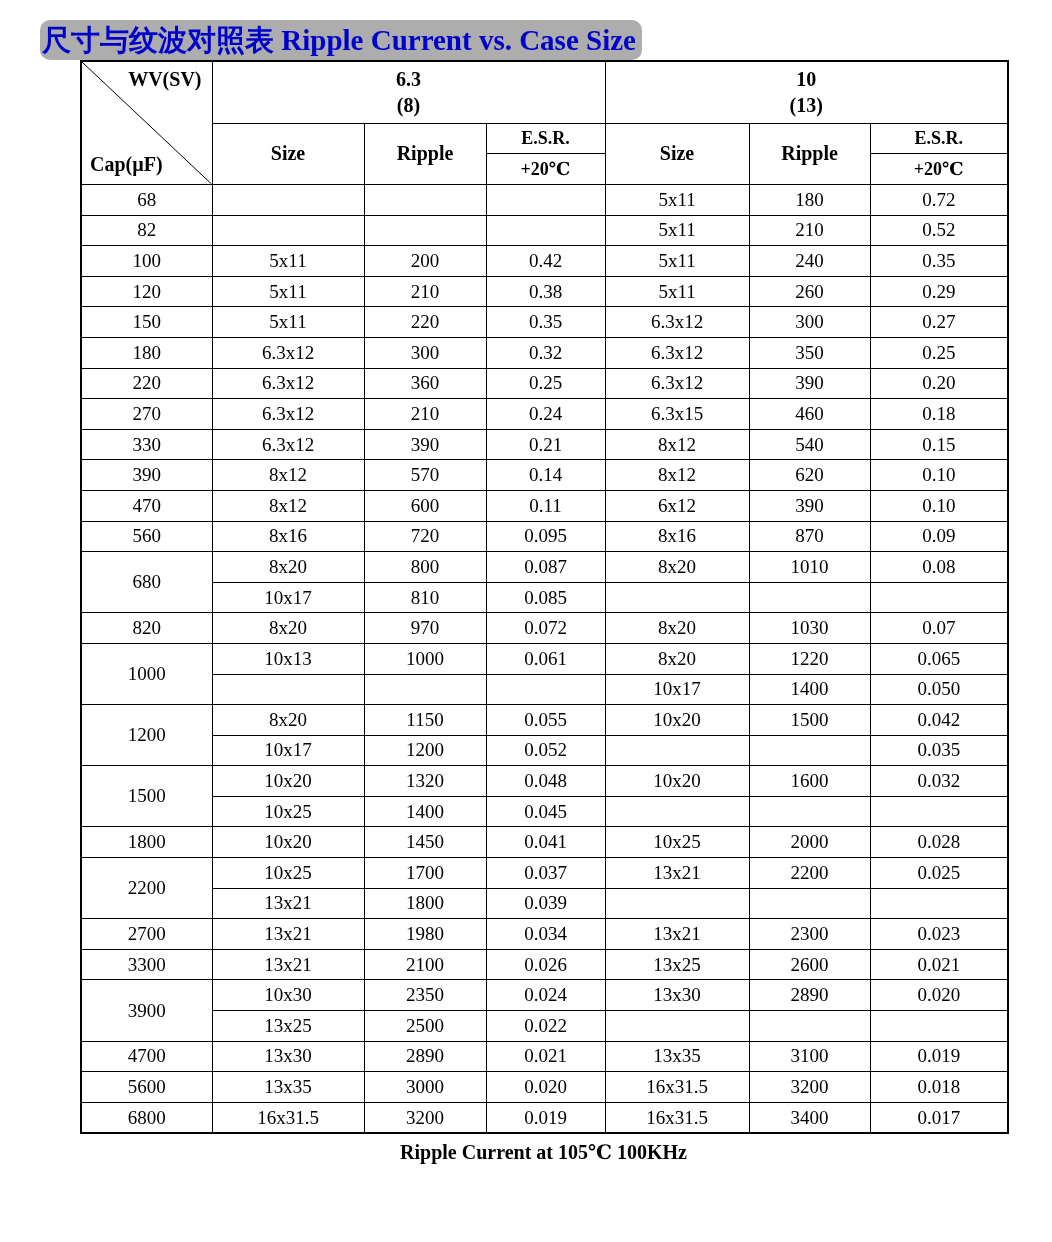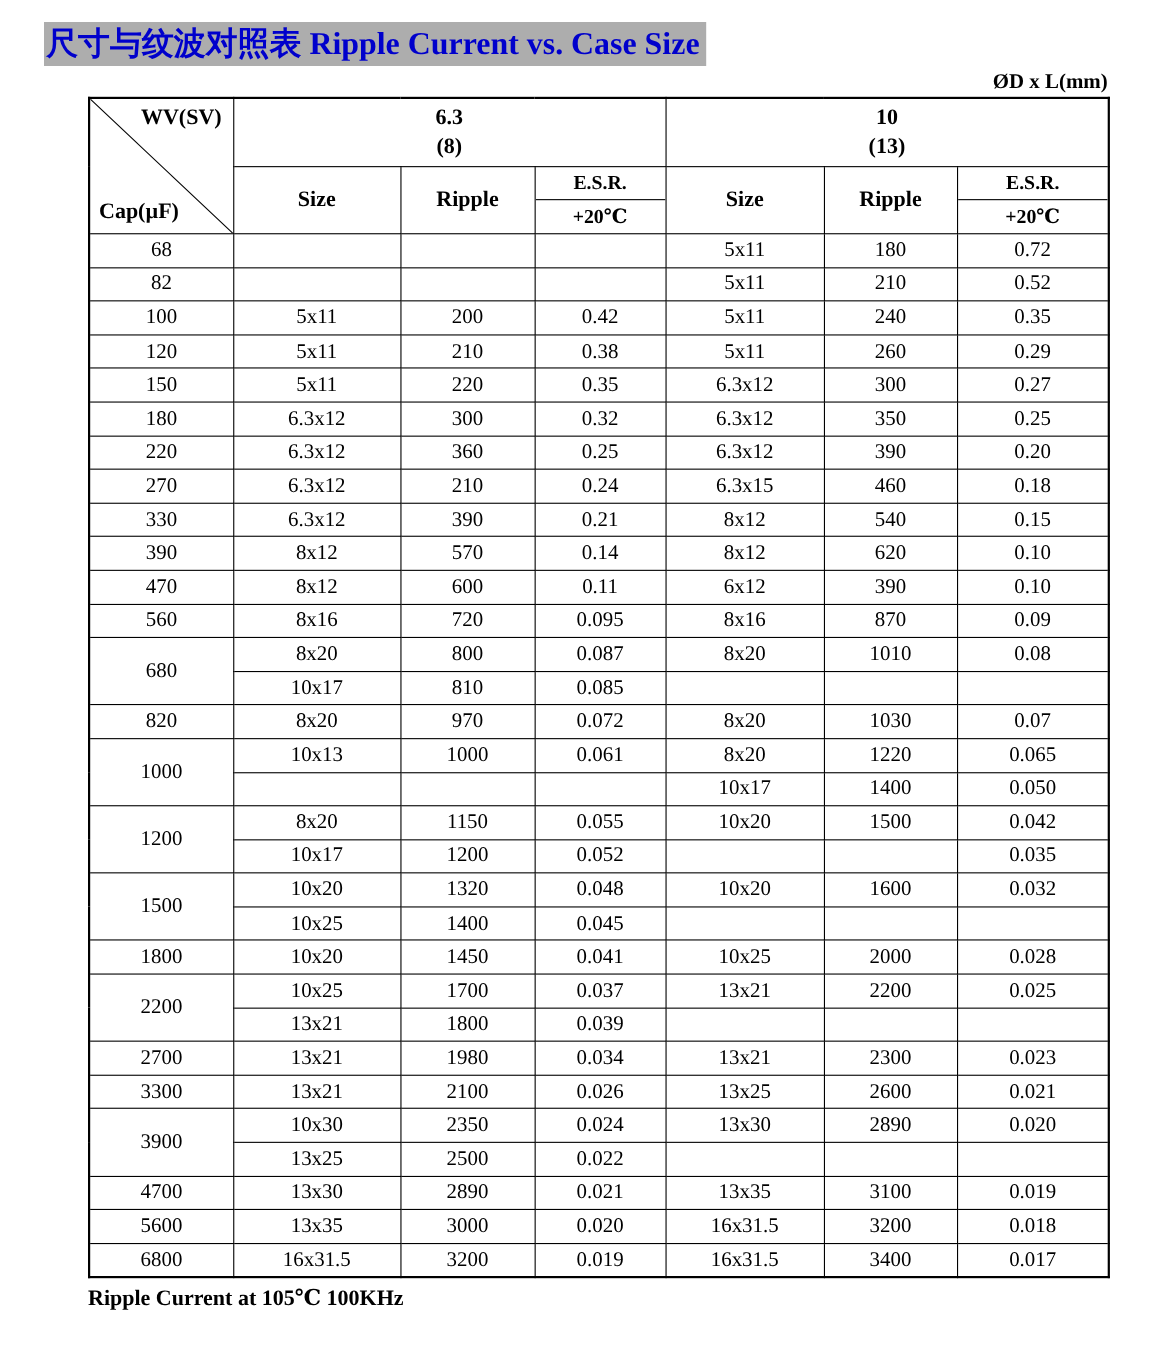--- a/index.html
+++ b/index.html
@@ -12,20 +12,21 @@
   .title-bar{
     display:inline-block;
     margin:20px 0 0 40px;
     background:#adadad;
     color:#0000cc;
     font-weight:bold;
     font-size:29px;
     line-height:40px;
     padding:0 6px 0 2px;
     white-space:nowrap;
+    border-radius:10px;
   }
   .content{
     width:927px;
     margin-left:80px;
   }
   .unit-note{
     text-align:right;
     font-weight:bold;
     font-size:19px;
     margin-top:4px;
@@ -77,36 +78,35 @@
   th.esr-cell .esr-bottom{
     height:30px;line-height:30px;
     font-size:18px;font-weight:bold;
   }
   table.ripple tbody td{
     height:29.6px;
     font-size:19px;
     font-weight:normal;
   }
   .footnotes{
-    text-align:left;
+    text-align:center;
     font-weight:bold;
     font-size:20px;
     margin-top:4px;
     line-height:29px;
   }
 </style>
 </head>
 <body>
 
 
 
 <div class="title-bar" style="color: rgb(0, 0, 204); background: rgb(173, 173, 173);"><span>尺寸与纹波对照表</span>&nbsp;<span>Ripple Current vs. Case Size</span></div>
 
 <div class="content">
-  <div class="unit-note">ØD x L(mm)</div>
 
   <table class="ripple">
     <colgroup>
       <col style="width:131px">
       <col style="width:152px">
       <col style="width:122px">
       <col style="width:119px">
       <col style="width:144px">
       <col style="width:121px">
       <col style="width:138px">

